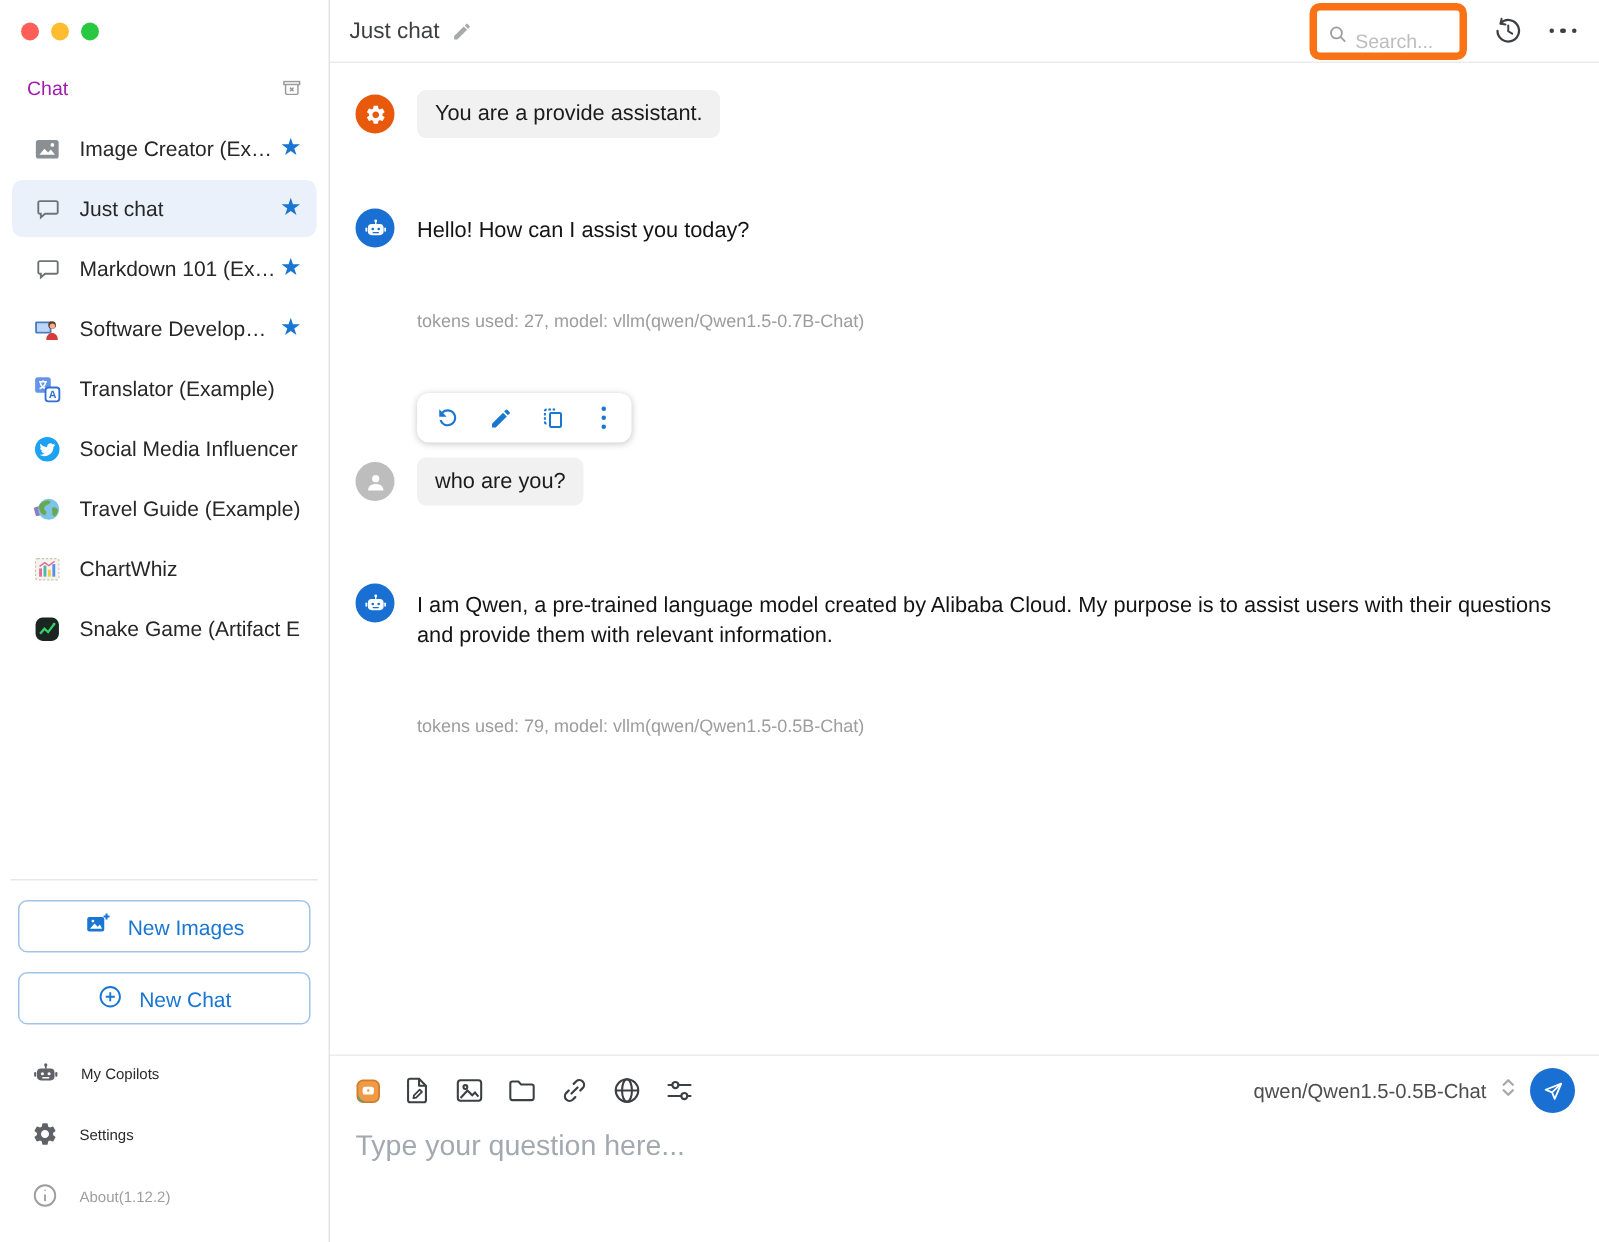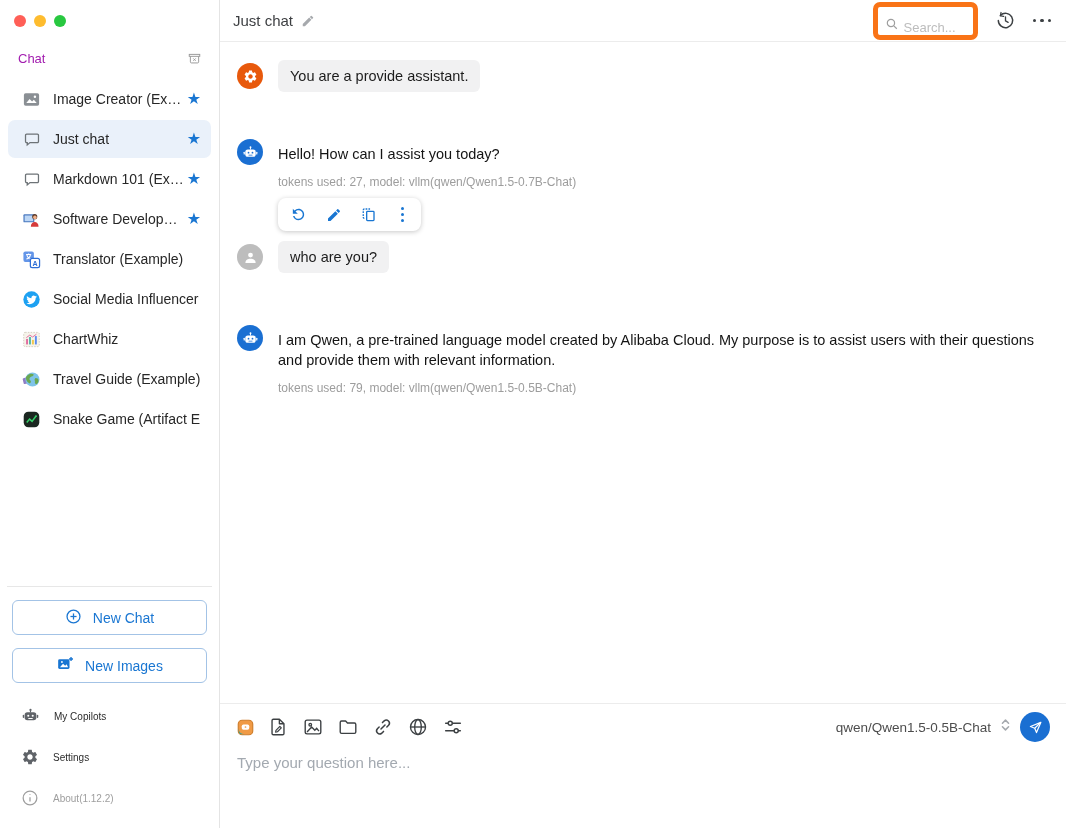--- a/index.html
+++ b/index.html
@@ -56,40 +56,40 @@
   .dots-h { display:flex; gap:4px; }
   .dots-h i { width:3.5px; height:3.5px; border-radius:50%; background:#3c4043; }
 
   .chat-area { flex:1; padding:18px 24px 0 17px; overflow:hidden; }
   .msg { display:flex; align-items:flex-start; }
   .mb47 { margin-bottom:47px; } .mb52 { margin-bottom:52px; } .mb10 { margin-bottom:10px; }
   .avatar { width:26px; height:26px; min-width:26px; border-radius:50%;
             display:flex; align-items:center; justify-content:center; margin-right:15px; margin-top:3px; }
   .avatar-system { background:#e8590c; } .avatar-user { background:#bdbdbd; } .avatar-bot { background:#1a6fd2; margin-top:0; }
   .bubble { background:#f1f1f2; border-radius:6px; padding:8px 12px; font-size:14.5px; color:#1c1c1c; }
-  .msg-col { display:flex; flex-direction:column; align-items:flex-start; }
+  .msg-col { display:flex; flex-direction:column; align-items:flex-start;gap:32px; }
   .bot-text { font-size:14.5px; color:#141414; line-height:20px; max-width:762px; padding-top:5px; }
   .meta { font-size:12px; color:#9d9d9d; margin-top:11px; }
   .msg-toolbar { display:inline-flex; align-items:center; gap:19px; margin-top:9px;
                  background:#fff; border-radius:8px; padding:8px 12px;
                  box-shadow:0 1px 5px rgba(0,0,0,.22); }
   .tb-btn { display:flex; color:#1976d2; cursor:pointer; }
   .dots-v { display:flex; flex-direction:column; gap:3px; padding:0 5px; }
   .dots-v i { width:3.2px; height:3.2px; border-radius:50%; background:#1976d2; }
 
   
   .composer { height:125px; min-height:125px; border-top:1px solid #ececec; padding:9px 16px 0 17px; }
   .composer-row1 { display:flex; align-items:center; gap:13px; height:28px; }
   .att-btn { display:flex; color:#3c4043; cursor:pointer; }
   .composer-right { margin-left:auto; display:flex; align-items:center; gap:9px; }
   .model-label { font-size:13.5px; color:#4d4d4d; cursor:pointer; }
   .send-btn { width:30px; height:30px; border-radius:50%; background:#1a6fd2;
               display:flex; align-items:center; justify-content:center; cursor:pointer; }
   .composer-input { margin-top:13px; }
-  .composer-input input { width:100%; border:none; outline:none; font-size:15px;
+  .composer-input input { width:100%; border:none; outline:none; font-size:19px;
                           font-family:"Liberation Sans", sans-serif; color:#1d4ed8; background:transparent; }
   .composer-input input::placeholder { color:#a3a9b0; }
 </style>
 </head>
 <body>
 
 <div class="app">
 
   <div class="sidebar">
 
@@ -177,80 +177,80 @@
               <circle cx="10" cy="10" r="8.6" fill="#1da1f2"></circle>
               <path d="M15.6 6.9c-.4.2-.9.3-1.3.4.5-.3.8-.8 1-1.3-.5.3-1 .5-1.5.6a2.25 2.25 0 0 0-3.9 1.5c0 .2 0 .4.1.5-1.9-.1-3.6-1-4.7-2.4-.2.4-.3.7-.3 1.1 0 .8.4 1.5 1 1.9-.4 0-.7-.1-1-.3v.1c0 1.1.8 2 1.8 2.2-.2.1-.4.1-.6.1h-.4c.3.9 1.1 1.5 2.1 1.6-.8.6-1.8 1-2.8 1h-.5c1 .6 2.2 1 3.4 1 4.1 0 6.4-3.4 6.4-6.4v-.3c.4-.3.8-.7 1.2-1.2z" fill="#fff"></path>
             </svg>
         </span>
         <span class="nav-label">Social Media Influencer …</span>
       </div>
 
       <div class="nav-item">
         <span class="nav-icon">
           <svg width="19" height="19" viewBox="0 0 20 20">
+              <rect x="1.2" y="8.2" width="4.6" height="6.4" rx="1" fill="#8e7cc3" transform="rotate(-14 3.5 11.4)"></rect>
+              <circle cx="11" cy="10" r="7.4" fill="#7ec3e8"></circle>
+              <path d="M5.6 5.8 c2-2 5-2.5 6.4-1.4 1 .8-.5 2-2 2.5 -2 .7-2.9 3-1.4 4 1.3.9 1 2.5-.5 3.4 -2.4-1-3.9-3.3-3.9-5.8 0-1 .5-2 1.4-2.7z" fill="#6aa84f"></path>
+              <path d="M14 8.6 c1.5-.3 3 .5 3.4 1.8 .3 1.5-.7 3.7-2.2 4.7 -1.2-.3-2-1.5-1.6-2.7 .3-1.2-.6-1.6-.3-2.6 .2-.8.7-1.2.7-1.2z" fill="#6aa84f"></path>
+            </svg>
+        </span>
+        <span class="nav-label">Travel Guide (Example)</span>
+      </div>
+
+      <div class="nav-item">
+        <span class="nav-icon">
+          <svg width="19" height="19" viewBox="0 0 20 20">
               <rect x="1.8" y="2.5" width="16.4" height="15" rx="1.5" fill="#f6f3ea" stroke="#c9c4b4" stroke-width="0.8" stroke-dasharray="1.6 1.3"></rect>
               <rect x="4.3" y="9.4" width="2" height="5.8" fill="#e06c9f"></rect>
               <rect x="7.4" y="7.4" width="2" height="7.8" fill="#52b7a8"></rect>
               <rect x="10.5" y="10.4" width="2" height="4.8" fill="#f2c94c"></rect>
               <rect x="13.6" y="6.4" width="2" height="8.8" fill="#5b8def"></rect>
               <path d="M4.6 8 L8.2 5.4 L11.2 7.4 L15.2 4.4" stroke="#e06c9f" fill="none" stroke-width="1"></path>
             </svg>
         </span>
         <span class="nav-label">ChartWhiz</span>
       </div>
 
       <div class="nav-item">
         <span class="nav-icon">
           <svg width="19" height="19" viewBox="0 0 20 20">
-              <rect x="1.2" y="8.2" width="4.6" height="6.4" rx="1" fill="#8e7cc3" transform="rotate(-14 3.5 11.4)"></rect>
-              <circle cx="11" cy="10" r="7.4" fill="#7ec3e8"></circle>
-              <path d="M5.6 5.8 c2-2 5-2.5 6.4-1.4 1 .8-.5 2-2 2.5 -2 .7-2.9 3-1.4 4 1.3.9 1 2.5-.5 3.4 -2.4-1-3.9-3.3-3.9-5.8 0-1 .5-2 1.4-2.7z" fill="#6aa84f"></path>
-              <path d="M14 8.6 c1.5-.3 3 .5 3.4 1.8 .3 1.5-.7 3.7-2.2 4.7 -1.2-.3-2-1.5-1.6-2.7 .3-1.2-.6-1.6-.3-2.6 .2-.8.7-1.2.7-1.2z" fill="#6aa84f"></path>
-            </svg>
-        </span>
-        <span class="nav-label">Travel Guide (Example)</span>
-      </div>
-
-      <div class="nav-item">
-        <span class="nav-icon">
-          <svg width="19" height="19" viewBox="0 0 20 20">
               <rect x="1.8" y="1.8" width="16.4" height="16.4" rx="5" fill="#1b2620"></rect>
               <path d="M5 13.2 L8 9.6 L10.6 12 L14.8 6.4" stroke="#35d06a" stroke-width="1.6" fill="none"></path>
               <circle cx="14.8" cy="6.4" r="1" fill="#35d06a"></circle>
             </svg>
         </span>
         <span class="nav-label">Snake Game (Artifact E…</span>
       </div>
 
     </div>
 
     <div class="side-spacer"></div>
     <div class="sidebar-divider"></div>
-
-    <button class="side-btn">
-      <span>
-        <svg width="17" height="17" viewBox="0 0 20 20" fill="none" stroke="#1976d2" stroke-width="1.5">
-            <circle cx="10" cy="10" r="7.6"></circle>
-            <line x1="10" y1="6.4" x2="10" y2="13.6"></line>
-            <line x1="6.4" y1="10" x2="13.6" y2="10"></line>
-          </svg>
-      </span>
-      <span>New Chat</span>
-    </button>
 
     <button class="side-btn">
       <span>
         <svg width="18" height="18" viewBox="0 0 20 20">
             <rect x="2.4" y="4.8" width="12.6" height="10.8" rx="1.6" fill="#1976d2"></rect>
             <path d="M4.4 13.6 L7.8 9.6 L10.2 12 L11.8 10.4 L13.4 13.6 z" fill="#fff"></path>
             <circle cx="6.6" cy="7.8" r="1" fill="#fff"></circle>
             <path d="M16.7 2.2 v4.4 M14.5 4.4 h4.4" stroke="#1976d2" stroke-width="1.5" fill="none"></path>
           </svg>
       </span>
       <span>New Images</span>
+    </button>
+
+    <button class="side-btn">
+      <span>
+        <svg width="17" height="17" viewBox="0 0 20 20" fill="none" stroke="#1976d2" stroke-width="1.5">
+            <circle cx="10" cy="10" r="7.6"></circle>
+            <line x1="10" y1="6.4" x2="10" y2="13.6"></line>
+            <line x1="6.4" y1="10" x2="13.6" y2="10"></line>
+          </svg>
+      </span>
+      <span>New Chat</span>
     </button>
 
     <div class="footer-item first">
       <span>
         <svg width="19" height="19" viewBox="0 0 24 24">
             <circle cx="12" cy="5" r="1.4" fill="#5f6368"></circle>
             <rect x="11.3" y="5.6" width="1.4" height="2.6" fill="#5f6368"></rect>
             <rect x="4.6" y="8" width="14.8" height="10" rx="3.4" fill="#5f6368"></rect>
             <rect x="2.2" y="11" width="1.8" height="4" rx=".9" fill="#5f6368"></rect>
             <rect x="20" y="11" width="1.8" height="4" rx=".9" fill="#5f6368"></rect>

